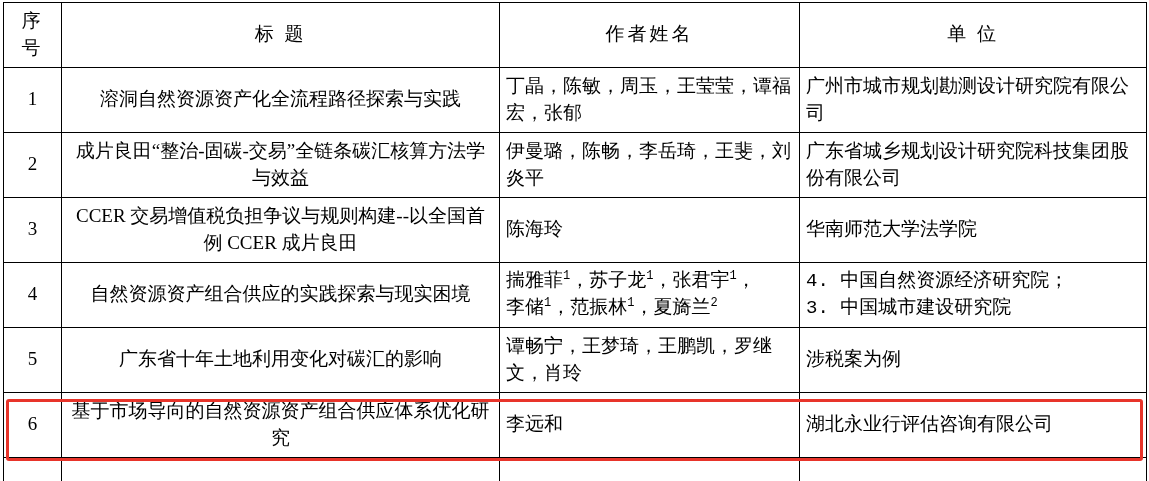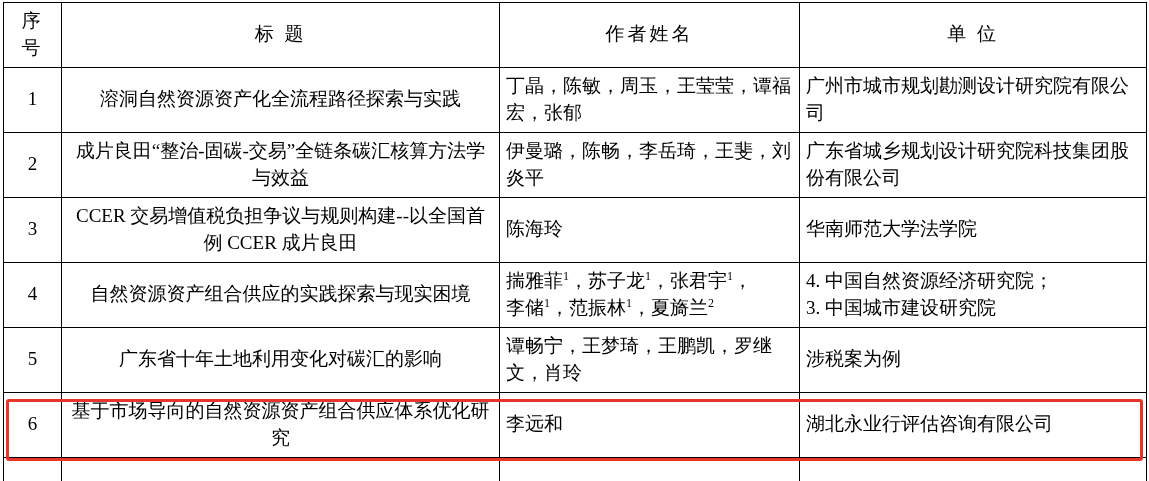--- a/index.html
+++ b/index.html
@@ -76,21 +76,21 @@
     position: absolute;
     left: 6px;
     top: 397px;
     width: 1137px;
     height: 62px;
     border: 3px solid #e8342a;
     border-radius: 3px;
     box-sizing: border-box;
     pointer-events: none;
   }
-  .cell-line { display: block; }
+  .cell-line { display: block; font-family: Liberation Mono, monospace; }
 </style>
 </head>
 <body>
 
 <div id="doc">
 
   <table class="paper-table">
     <colgroup>
       <col class="c-num">
       <col class="c-title">

